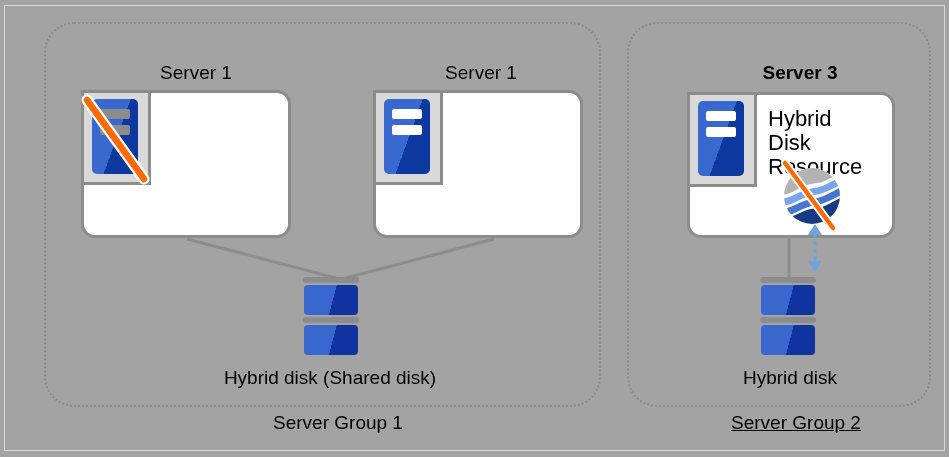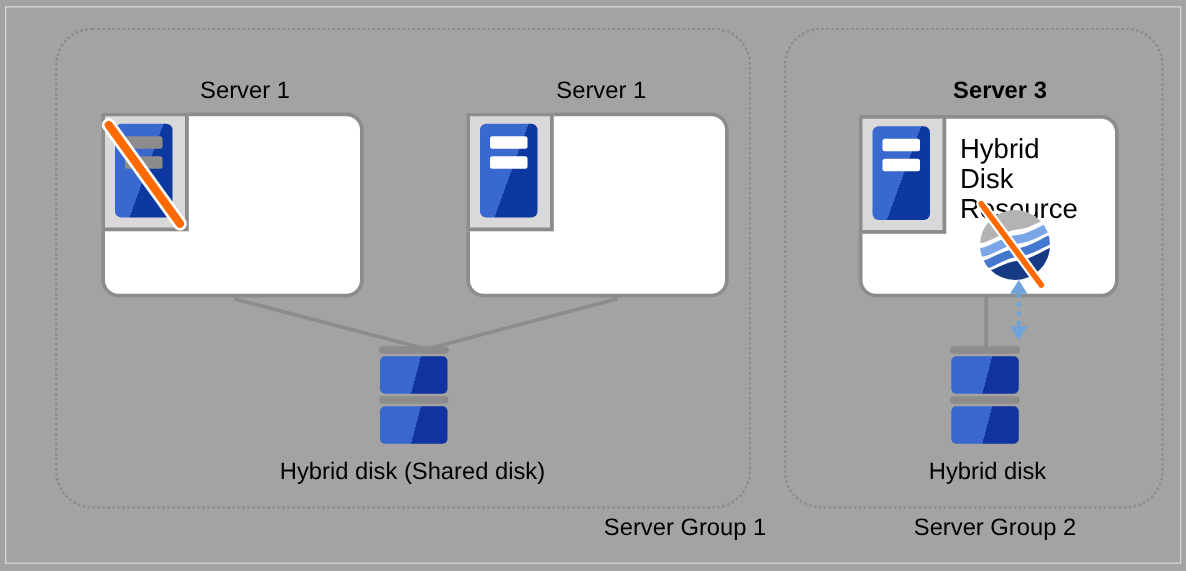--- a/index.html
+++ b/index.html
@@ -101,22 +101,22 @@
   <div class="disk d2">
     <div class="disk-bar"></div>
     <div class="disk-platter"></div>
     <div class="disk-bar"></div>
     <div class="disk-platter"></div>
   </div>
 
   <div class="lbl" style="left:690px;top:366px;width:200px;">Hybrid disk</div>
   <div class="lbl" style="left:155px;top:366px;width:350px;">Hybrid disk (Shared disk)</div>
 
-  <div class="lbl" style="left:63px;top:411px;width:550px;text-align:right;">Server Group 1</div>
-  <div class="lbl" style="left:646px;top:411px;width:300px;">Server Group 2</div>
+  <div class="lbl" style="left:63px;top:411px;width:550px;">Server Group 1</div>
+  <div class="lbl" style="left:646px;top:411px;width:300px;text-decoration:underline;">Server Group 2</div>
 
   <svg class="overlay" viewBox="0 0 949 457">
     <line x1="187" y1="239" x2="336" y2="278" stroke="#8c8c8c" stroke-width="3"></line>
     <line x1="494" y1="239" x2="346" y2="278" stroke="#8c8c8c" stroke-width="3"></line>
     <line x1="789" y1="237" x2="789" y2="278" stroke="#8c8c8c" stroke-width="3"></line>
     <g>
       <line x1="87" y1="100" x2="144" y2="179" stroke="#ffffff" stroke-width="11" stroke-linecap="round"></line>
       <line x1="87" y1="100" x2="144" y2="179" stroke="#ff6a00" stroke-width="6.5" stroke-linecap="round"></line>
     </g>
     <g>

